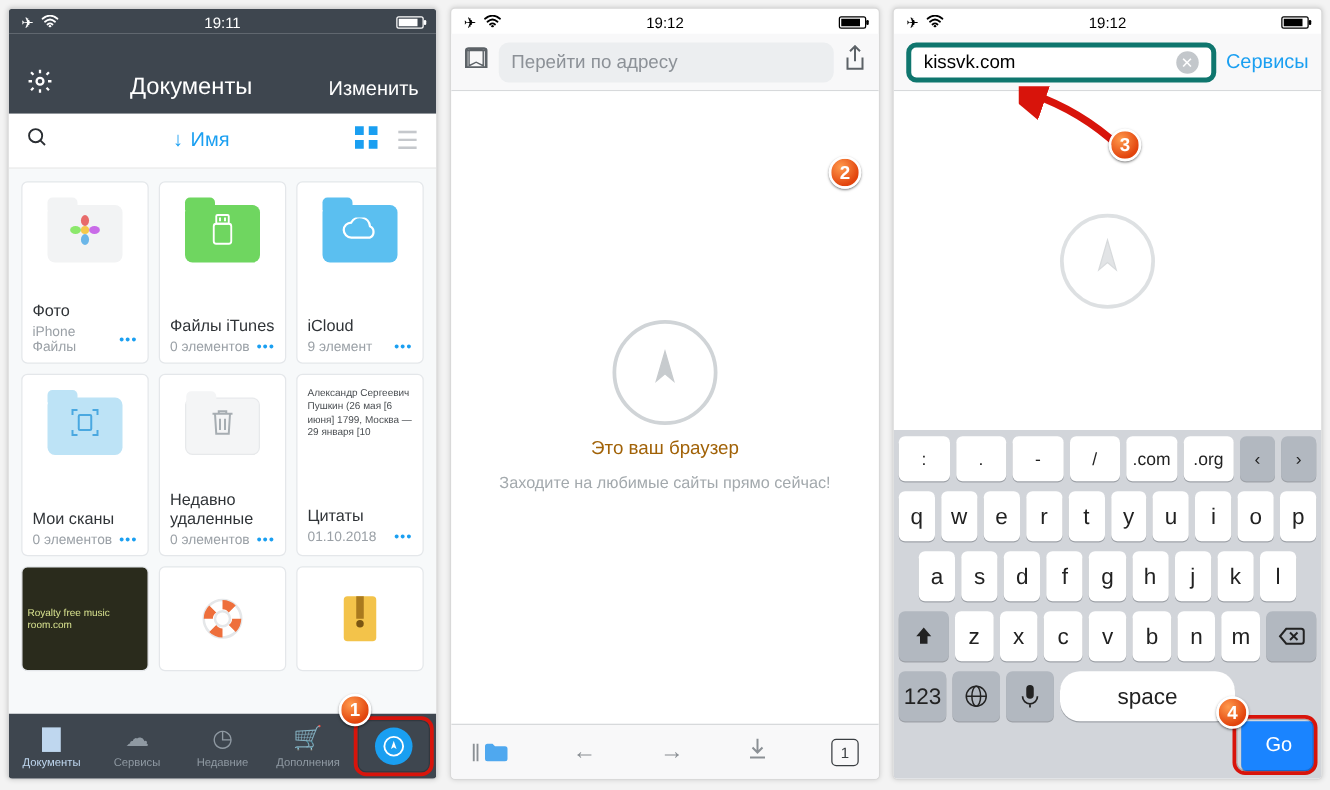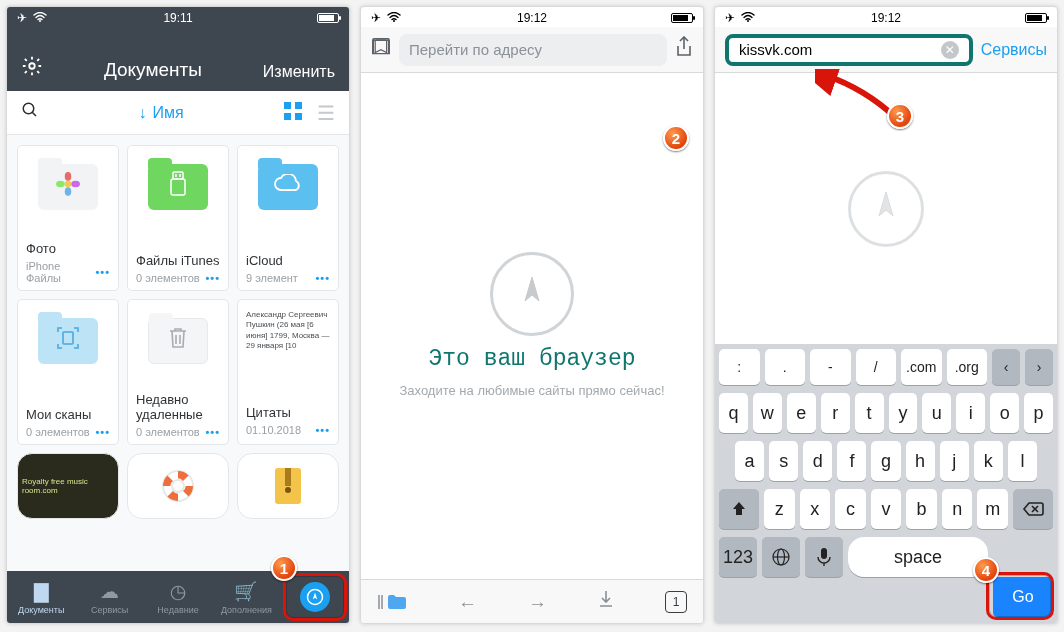--- a/index.html
+++ b/index.html
@@ -34,42 +34,42 @@
   .folder-blue-light{ background:#bde3f6;}
   .folder-white{ background:#f4f5f6; border:1px solid #e7e9eb;}
   .folder-inner{ position:absolute; left:50%; top:50%; transform:translate(-50%,-50%); font-size:22px; color:#fff;}
   .folder-inner.dark{ color:#9aa1a5;}
   .tile .name{ font-size:13px; color:#303438; margin-top:auto;}
   .tile .sub{ display:flex; justify-content:space-between; align-items:center; font-size:11px; color:#9aa0a6; margin-top:4px; }
   .dots{ color:#1a9ff1; letter-spacing:1px; font-weight:700;}
   .tile.note{padding:8px;}
   .note-text{ font-size:8px; line-height:1.3; color:#4a4e52; margin-top:2px; }
   .thumb-row{ display:grid; grid-template-columns:repeat(3,1fr); gap:8px; margin-top:8px;}
-  .thumb{ height:66px; border:1px solid #e4e7ea; border-radius:15px; background:#fff; display:flex; align-items:center; justify-content:center; font-size:28px; overflow:hidden;}
+  .thumb{ height:84px; border:1px solid #e4e7ea; border-radius:5px; background:#fff; display:flex; align-items:center; justify-content:center; font-size:28px; overflow:hidden;}
   .thumb.dark{ background:#2a2b1c; color:#b9c442; font-size:8px; padding:4px; text-align:left; color:#d8e28f;}
   .tabbar{ position:absolute; left:0; right:0; bottom:0; height:52px; background:#3e464f; display:flex; }
   .tabbar .tab{ flex:1; display:flex; flex-direction:column; align-items:center; justify-content:center; color:#8f99a2; font-size:9px; gap:2px;}
   .tabbar .tab.active{ color:#bfd7ef;}
   .tabbar .tab .ticon{ font-size:19px;}
   .tabbar .tab:last-child .circle{ width:30px; height:30px; border-radius:50%; background:#1a9ff1; display:flex; align-items:center; justify-content:center; color:#fff; font-size:17px;}
   .p1-status-wrap{ background:#3e464f; }
   
   .badge{ position:absolute; width:26px; height:26px; border-radius:50%; background:radial-gradient(circle at 35% 30%, #ff9a4d, #e2440d 70%); color:#fff; font-weight:700; font-size:15px; display:flex; align-items:center; justify-content:center; border:2px solid #fff; box-shadow:0 1px 2px rgba(0,0,0,.5); z-index:50;}
   .redbox{ position:absolute; border:3px solid #d8140b; border-radius:10px; box-shadow:0 0 0 1px rgba(0,0,0,.2) inset; z-index:40;}
   .arrow-svg{ position:absolute; z-index:45;}
   
   .p-light-head{ height:46px; border-bottom:1px solid #d7d9db; background:#f8f8f9; display:flex; align-items:center; padding:0 10px; gap:8px;}
   .addr-field{ flex:1; height:32px; background:#eceef0; border-radius:8px; color:#8c9197; font-size:15px; display:flex; align-items:center; padding:0 10px;}
   .addr-field.input{ background:#fff; color:#000; border:4px solid #0f766e;}
   .share-icon, .book-icon{ color:#5c6267; font-size:19px;}
   .cancel{ color:#1a9ff1; font-size:16px;}
   .browser-body{ background:#fff; flex:1; display:flex; flex-direction:column; align-items:center; justify-content:center; color:#b8bdc1; text-align:center; gap:10px; padding:0 30px;}
   .compass{ width:84px; height:84px; border:3px solid #d0d4d7; border-radius:50%; display:flex; align-items:center; justify-content:center; position:relative;}
   .compass svg{ width:50px; height:50px; stroke:#c7cbce; fill:#c7cbce;}
-  .bb-title{ font-size:23px; color:#0f766e;font-family:Liberation Mono, monospace;}
+  .bb-title{ font-size:15px; color:#a16207;}
   .bb-sub{ font-size:13px; color:#a3a9ad; line-height:1.4;}
   .p2{ display:flex; flex-direction:column;}
   .p2 .status-bar{ height:20px;}
   .p2-body-wrap{ flex:1; display:flex; flex-direction:column;}
   .p2-toolbar{ height:44px; border-top:1px solid #d7d9db; background:#f8f8f9; display:flex; align-items:center; justify-content:space-between; padding:0 16px;}
   .p2-toolbar .ticon{ color:#8b9095; font-size:19px;}
   .tabs-count{ width:22px; height:22px; border:1.5px solid #3a3e42; border-radius:4px; display:flex; align-items:center; justify-content:center; font-size:12px; color:#3a3e42;}
   
   .kb{ background:#d2d5da; padding:5px 4px 6px; }
   .kb-row{ display:flex; gap:5px; margin-bottom:8px; justify-content:center;}

